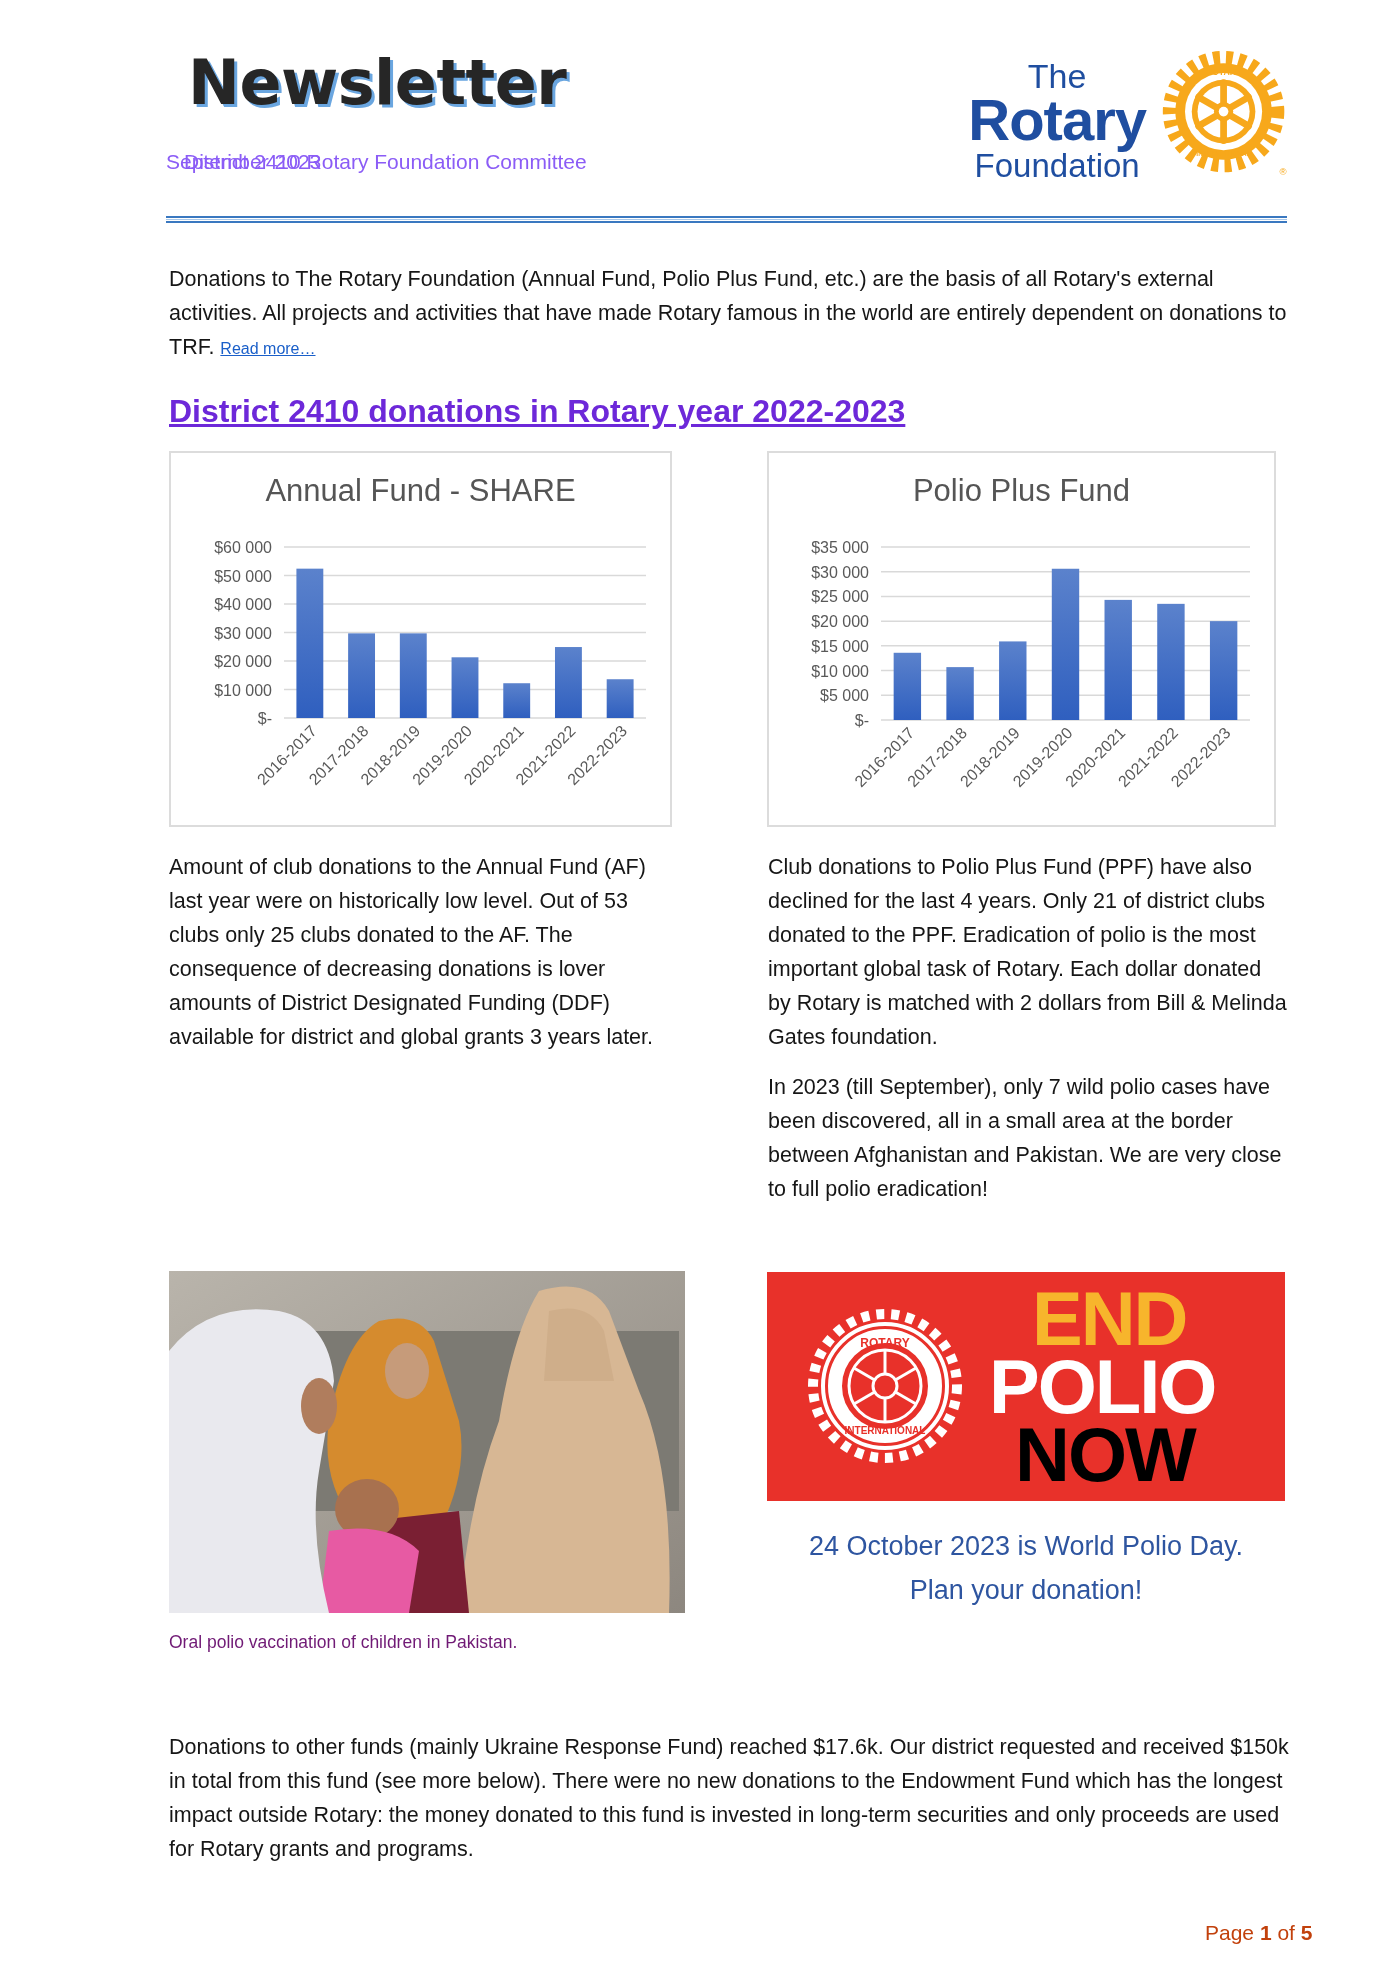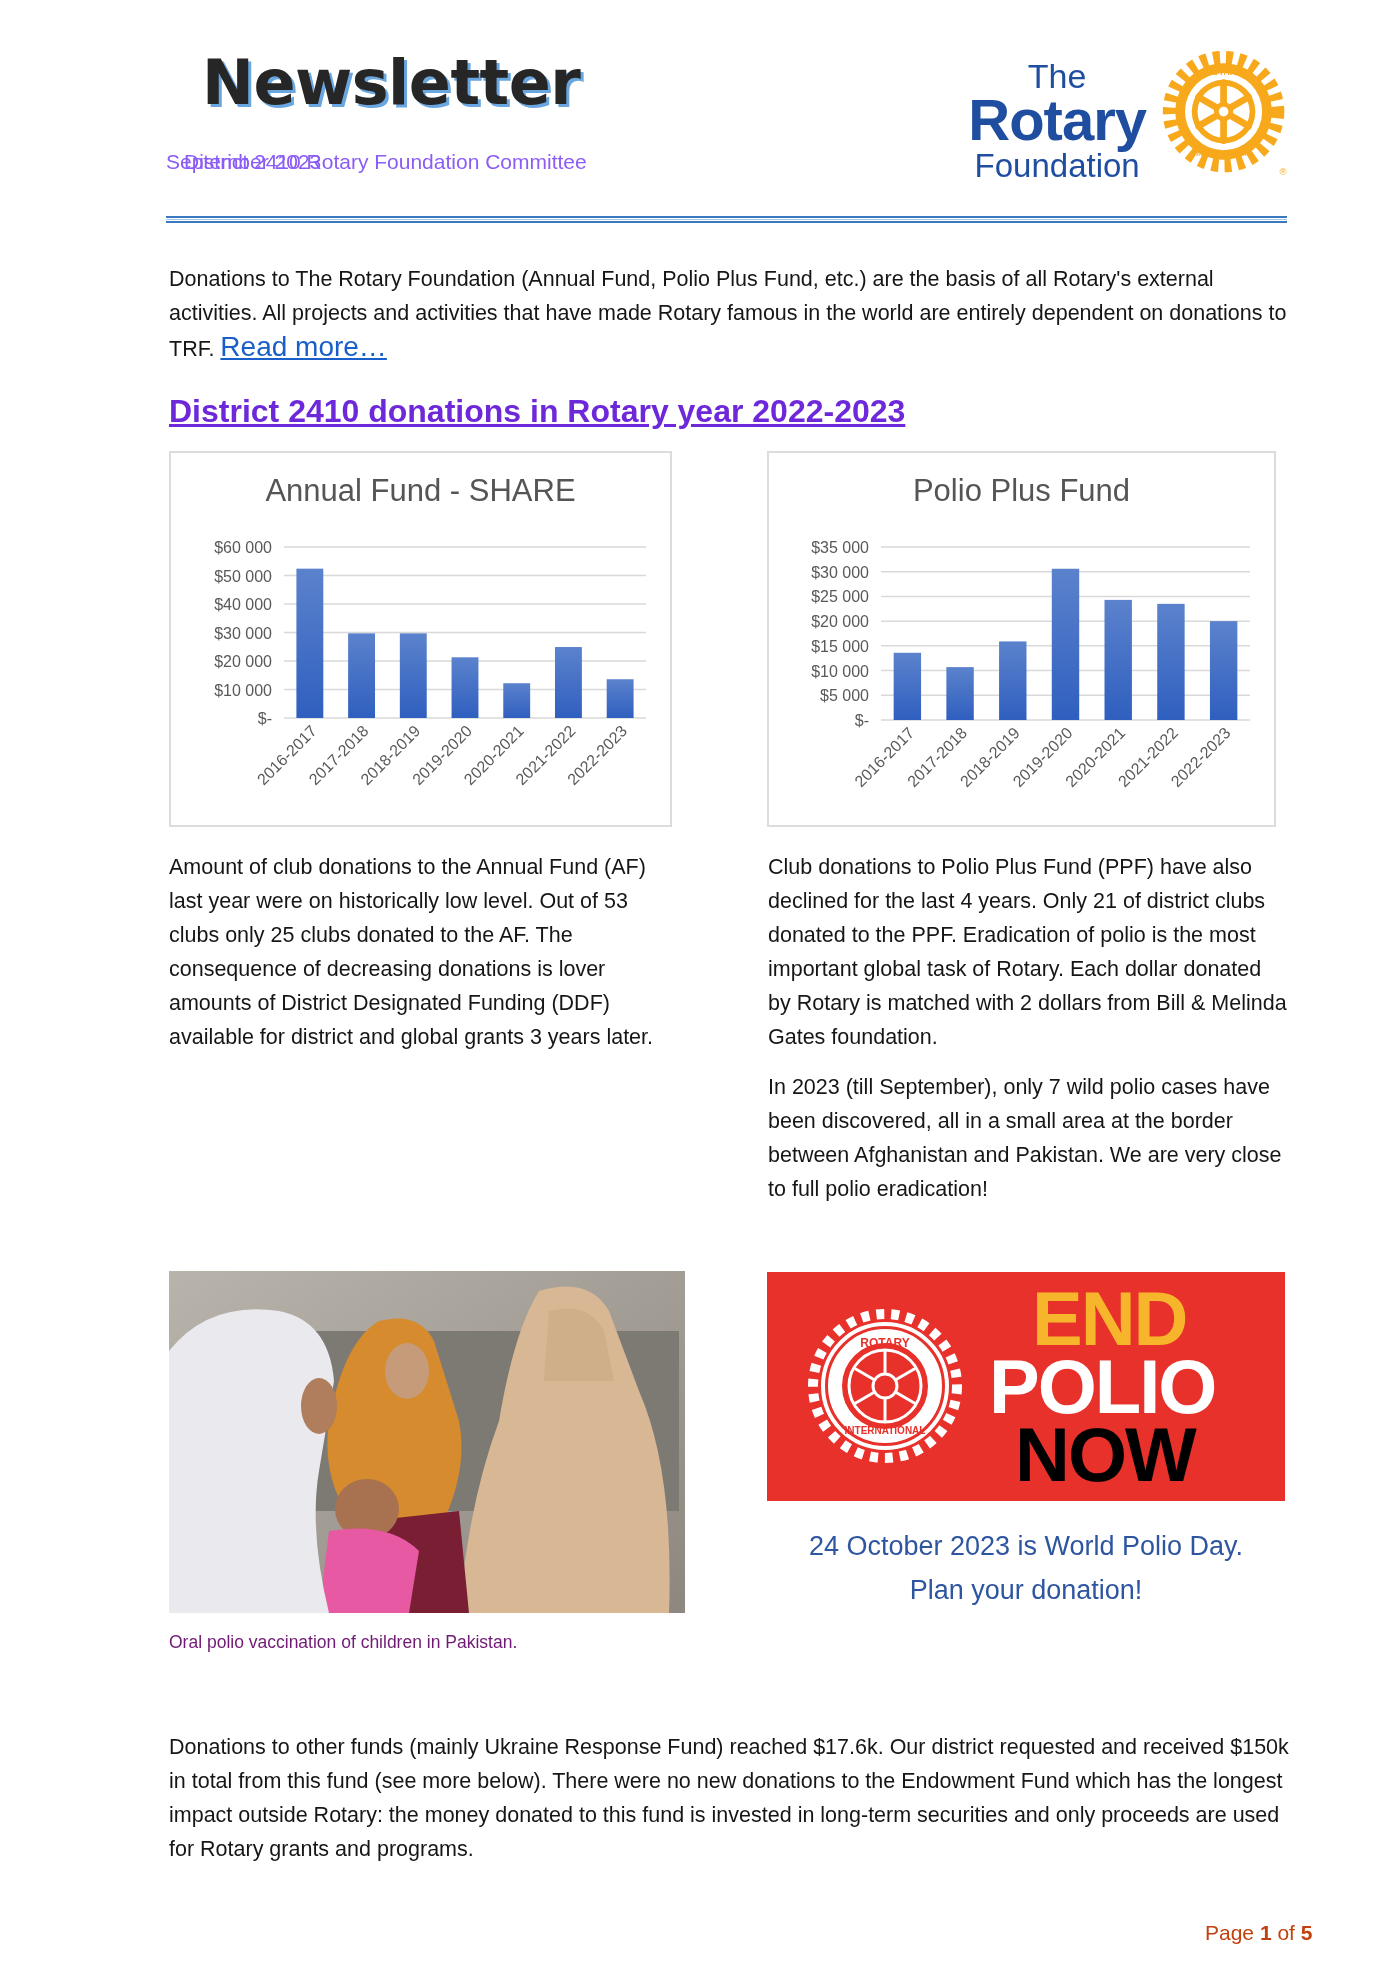--- a/index.html
+++ b/index.html
@@ -3,39 +3,39 @@
 <meta charset="utf-8">
 <style>
   html, body { margin: 0; padding: 0; background: #ffffff; }
   body { width: 1400px; height: 1980px; position: relative; overflow: hidden;
          font-family: "Liberation Sans", "DejaVu Sans", sans-serif; color: #111; }
   .abs { position: absolute; }
 
   
   .nl-title { left: 188px; top: 52px; font-family: "DejaVu Sans", sans-serif; font-weight: bold;
               font-size: 62px; letter-spacing: -0.5px; color: #262626;
-              text-shadow: 3px 3px 0 #6aa6e0; line-height: 1; margin-left: 14px; }
+              text-shadow: 3px 3px 0 #6aa6e0; line-height: 1; }
   .subtitle-wrap { left: 166px; top: 150px; width: 560px; height: 30px; font-size: 21px; color: #8b5cf6; }
   .subtitle-wrap span { position: absolute; left: 0; top: 0; white-space: nowrap; }
   .subtitle-wrap .district { left: 18px; }
 
   .logo { left: 948px; top: 42px; width: 345px; height: 140px; }
   .logo-text { position: absolute; right: 147px; top: 16px; text-align: center; color: #1f4ea0; }
   .logo-the { font-size: 34px; line-height: 36px; }
   .logo-rotary { font-size: 58px; font-weight: bold; line-height: 52px; letter-spacing: -1px; }
   .logo-foundation { font-size: 33px; line-height: 40px; }
   .logo-wheel { position: absolute; right: 0; top: 4px; width: 135px; height: 135px; }
 
   .rule { left: 166px; top: 216px; width: 1121px; height: 7px;
           border-top: 2px solid #3a78c0; border-bottom: 2px solid #3a78c0; box-sizing: border-box; }
   .rule::after { content: ""; position: absolute; left: 0; right: 0; top: 1px; height: 1px; background: #a8c8ea; }
 
   .para { font-family: "Liberation Sans", sans-serif; font-size: 21.5px; line-height: 34px; color: #161616; }
   .intro { left: 169px; top: 262px; width: 1120px; }
-  .intro a { color: #1a5fc9; text-decoration: underline; font-size: 28px; }
+  .intro a { color: #1a5fc9; text-decoration: underline; font-size: 16px; }
 
   .h2 { left: 169px; top: 393px; font-size: 32px; font-weight: bold; color: #6d28d9; text-decoration: underline; }
 
   
   .chart-box { top: 451px; height: 376px; border: 2px solid #dcdcdc; box-sizing: border-box; background: #fff; }
   .chart-box.c1 { left: 169px; width: 503px; }
   .chart-box.c2 { left: 767px; width: 509px; }
   .chart-title { position: absolute; left: 0; right: 0; top: 20px; text-align: center;
                  font-size: 31px; font-weight: normal; color: #555; }
   .chart-svg { position: absolute; left: 0; top: 0; }

